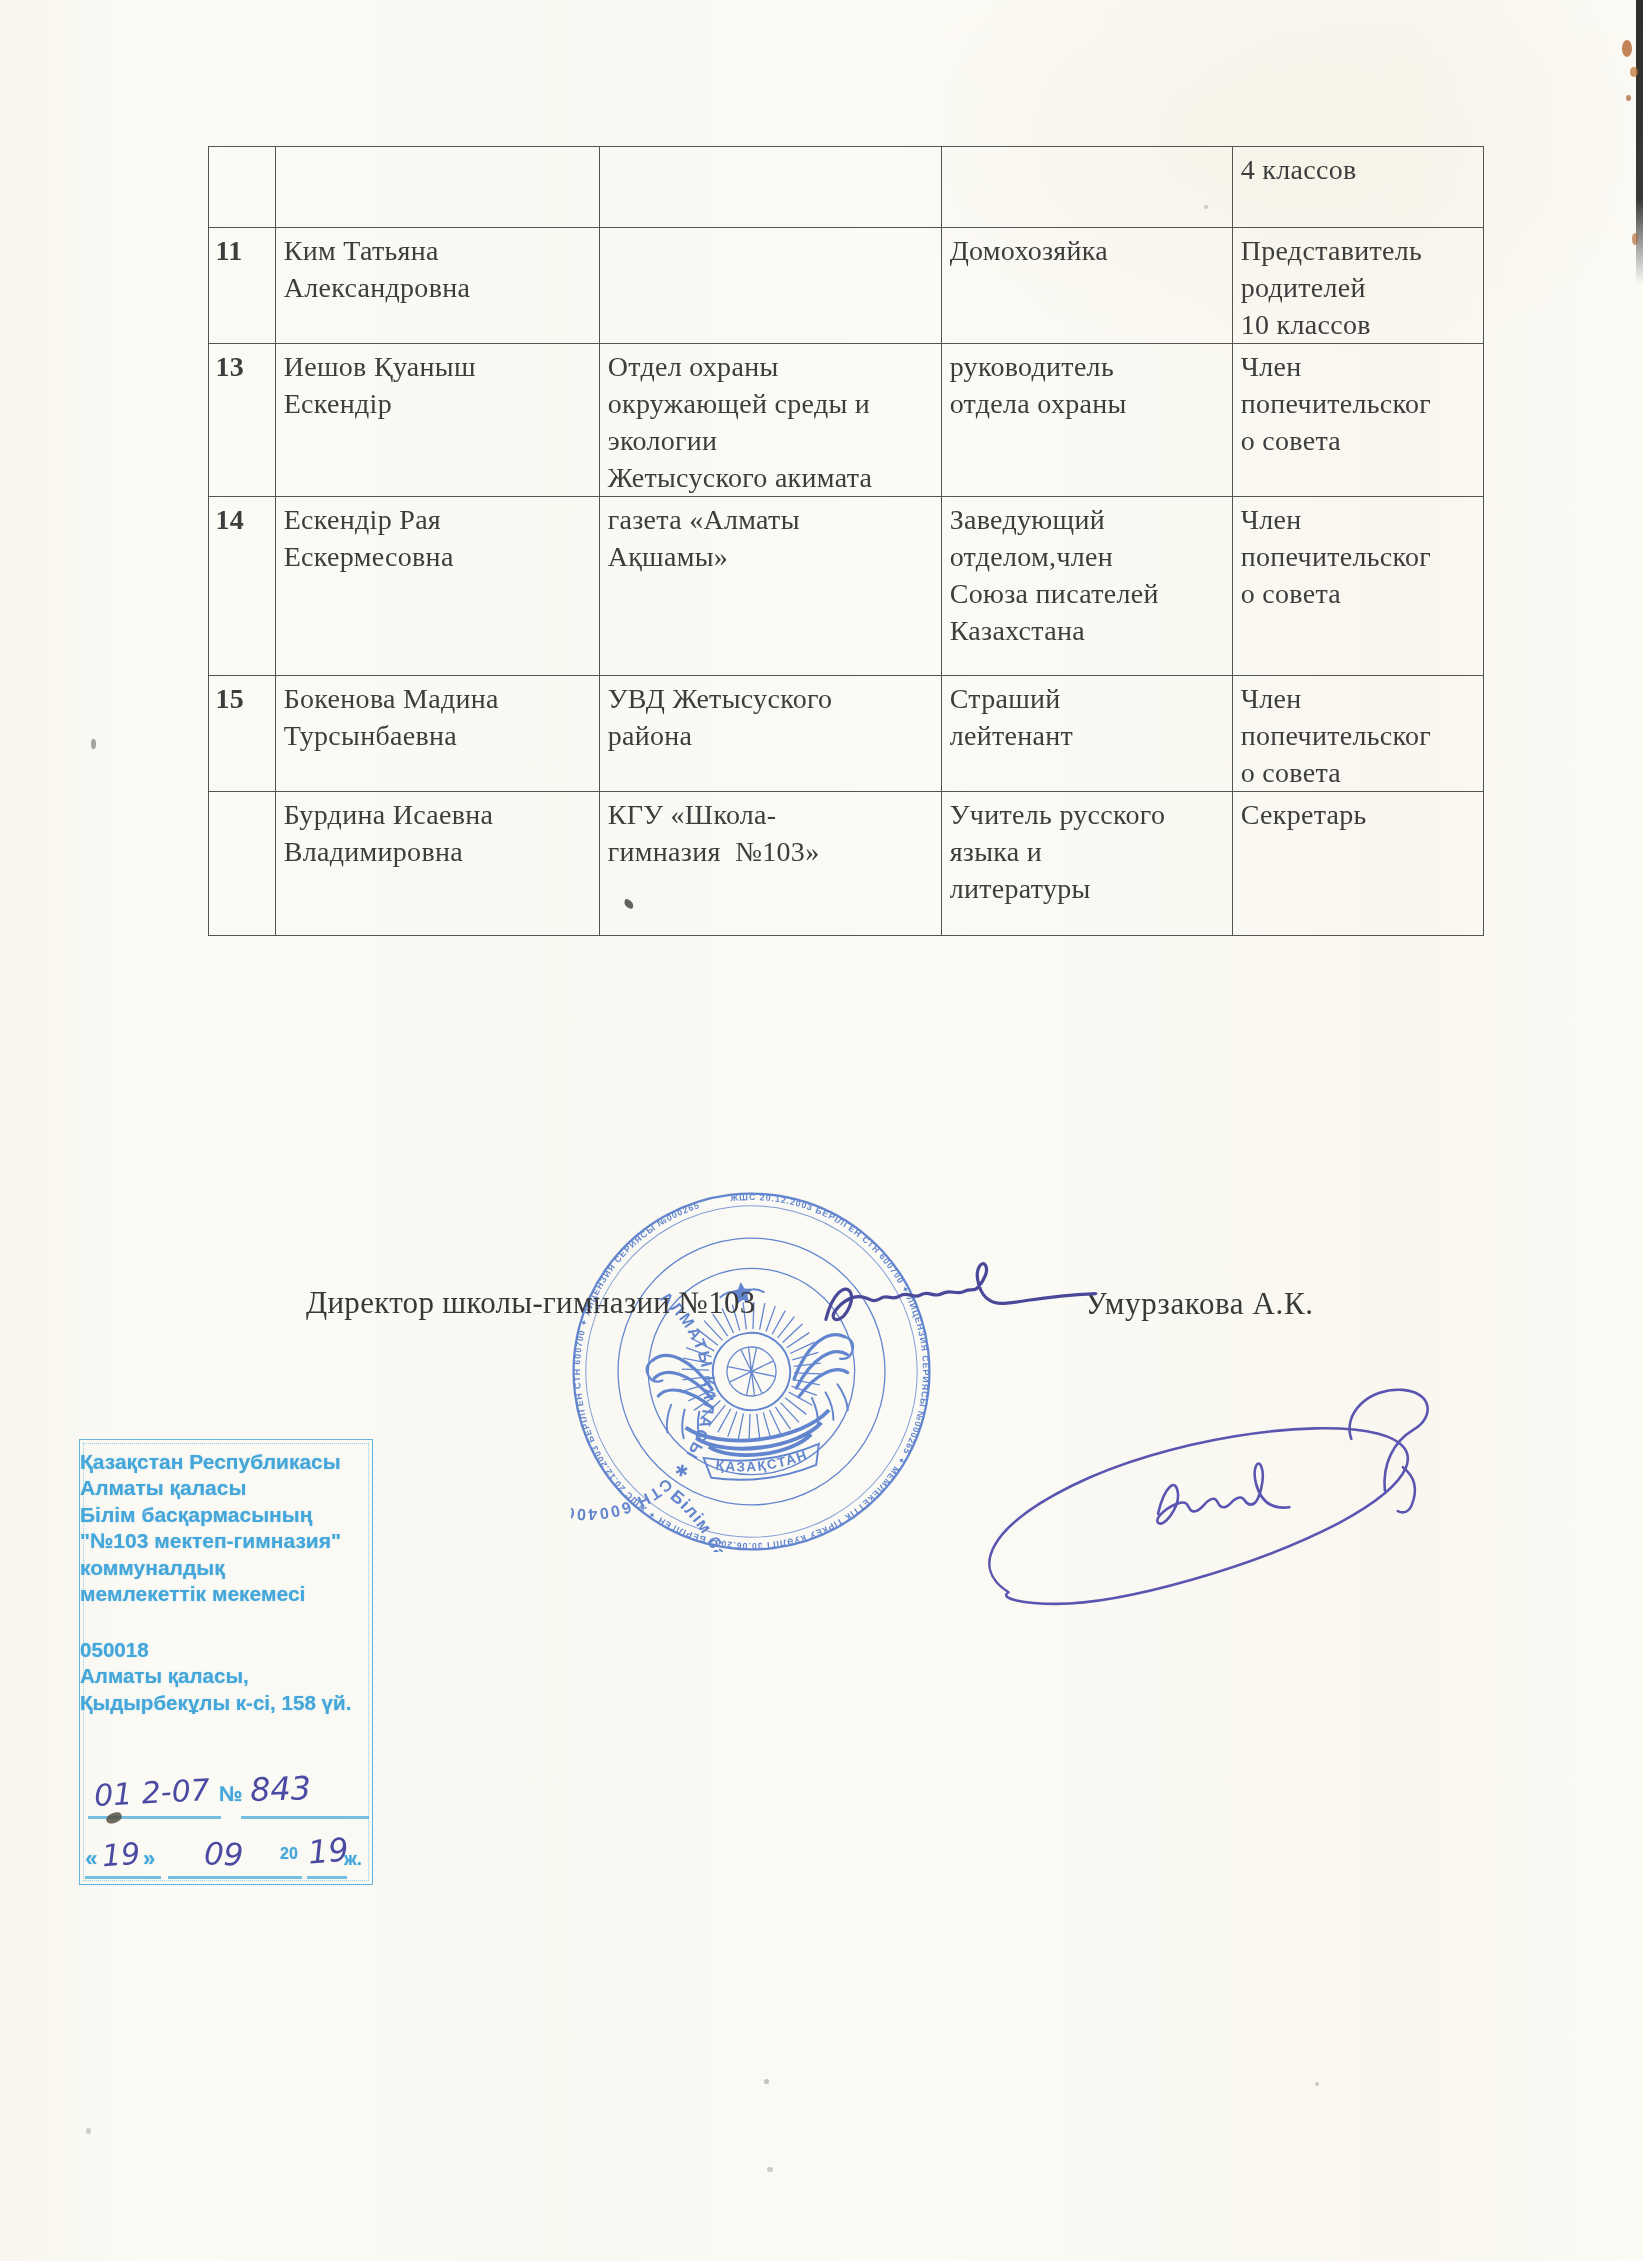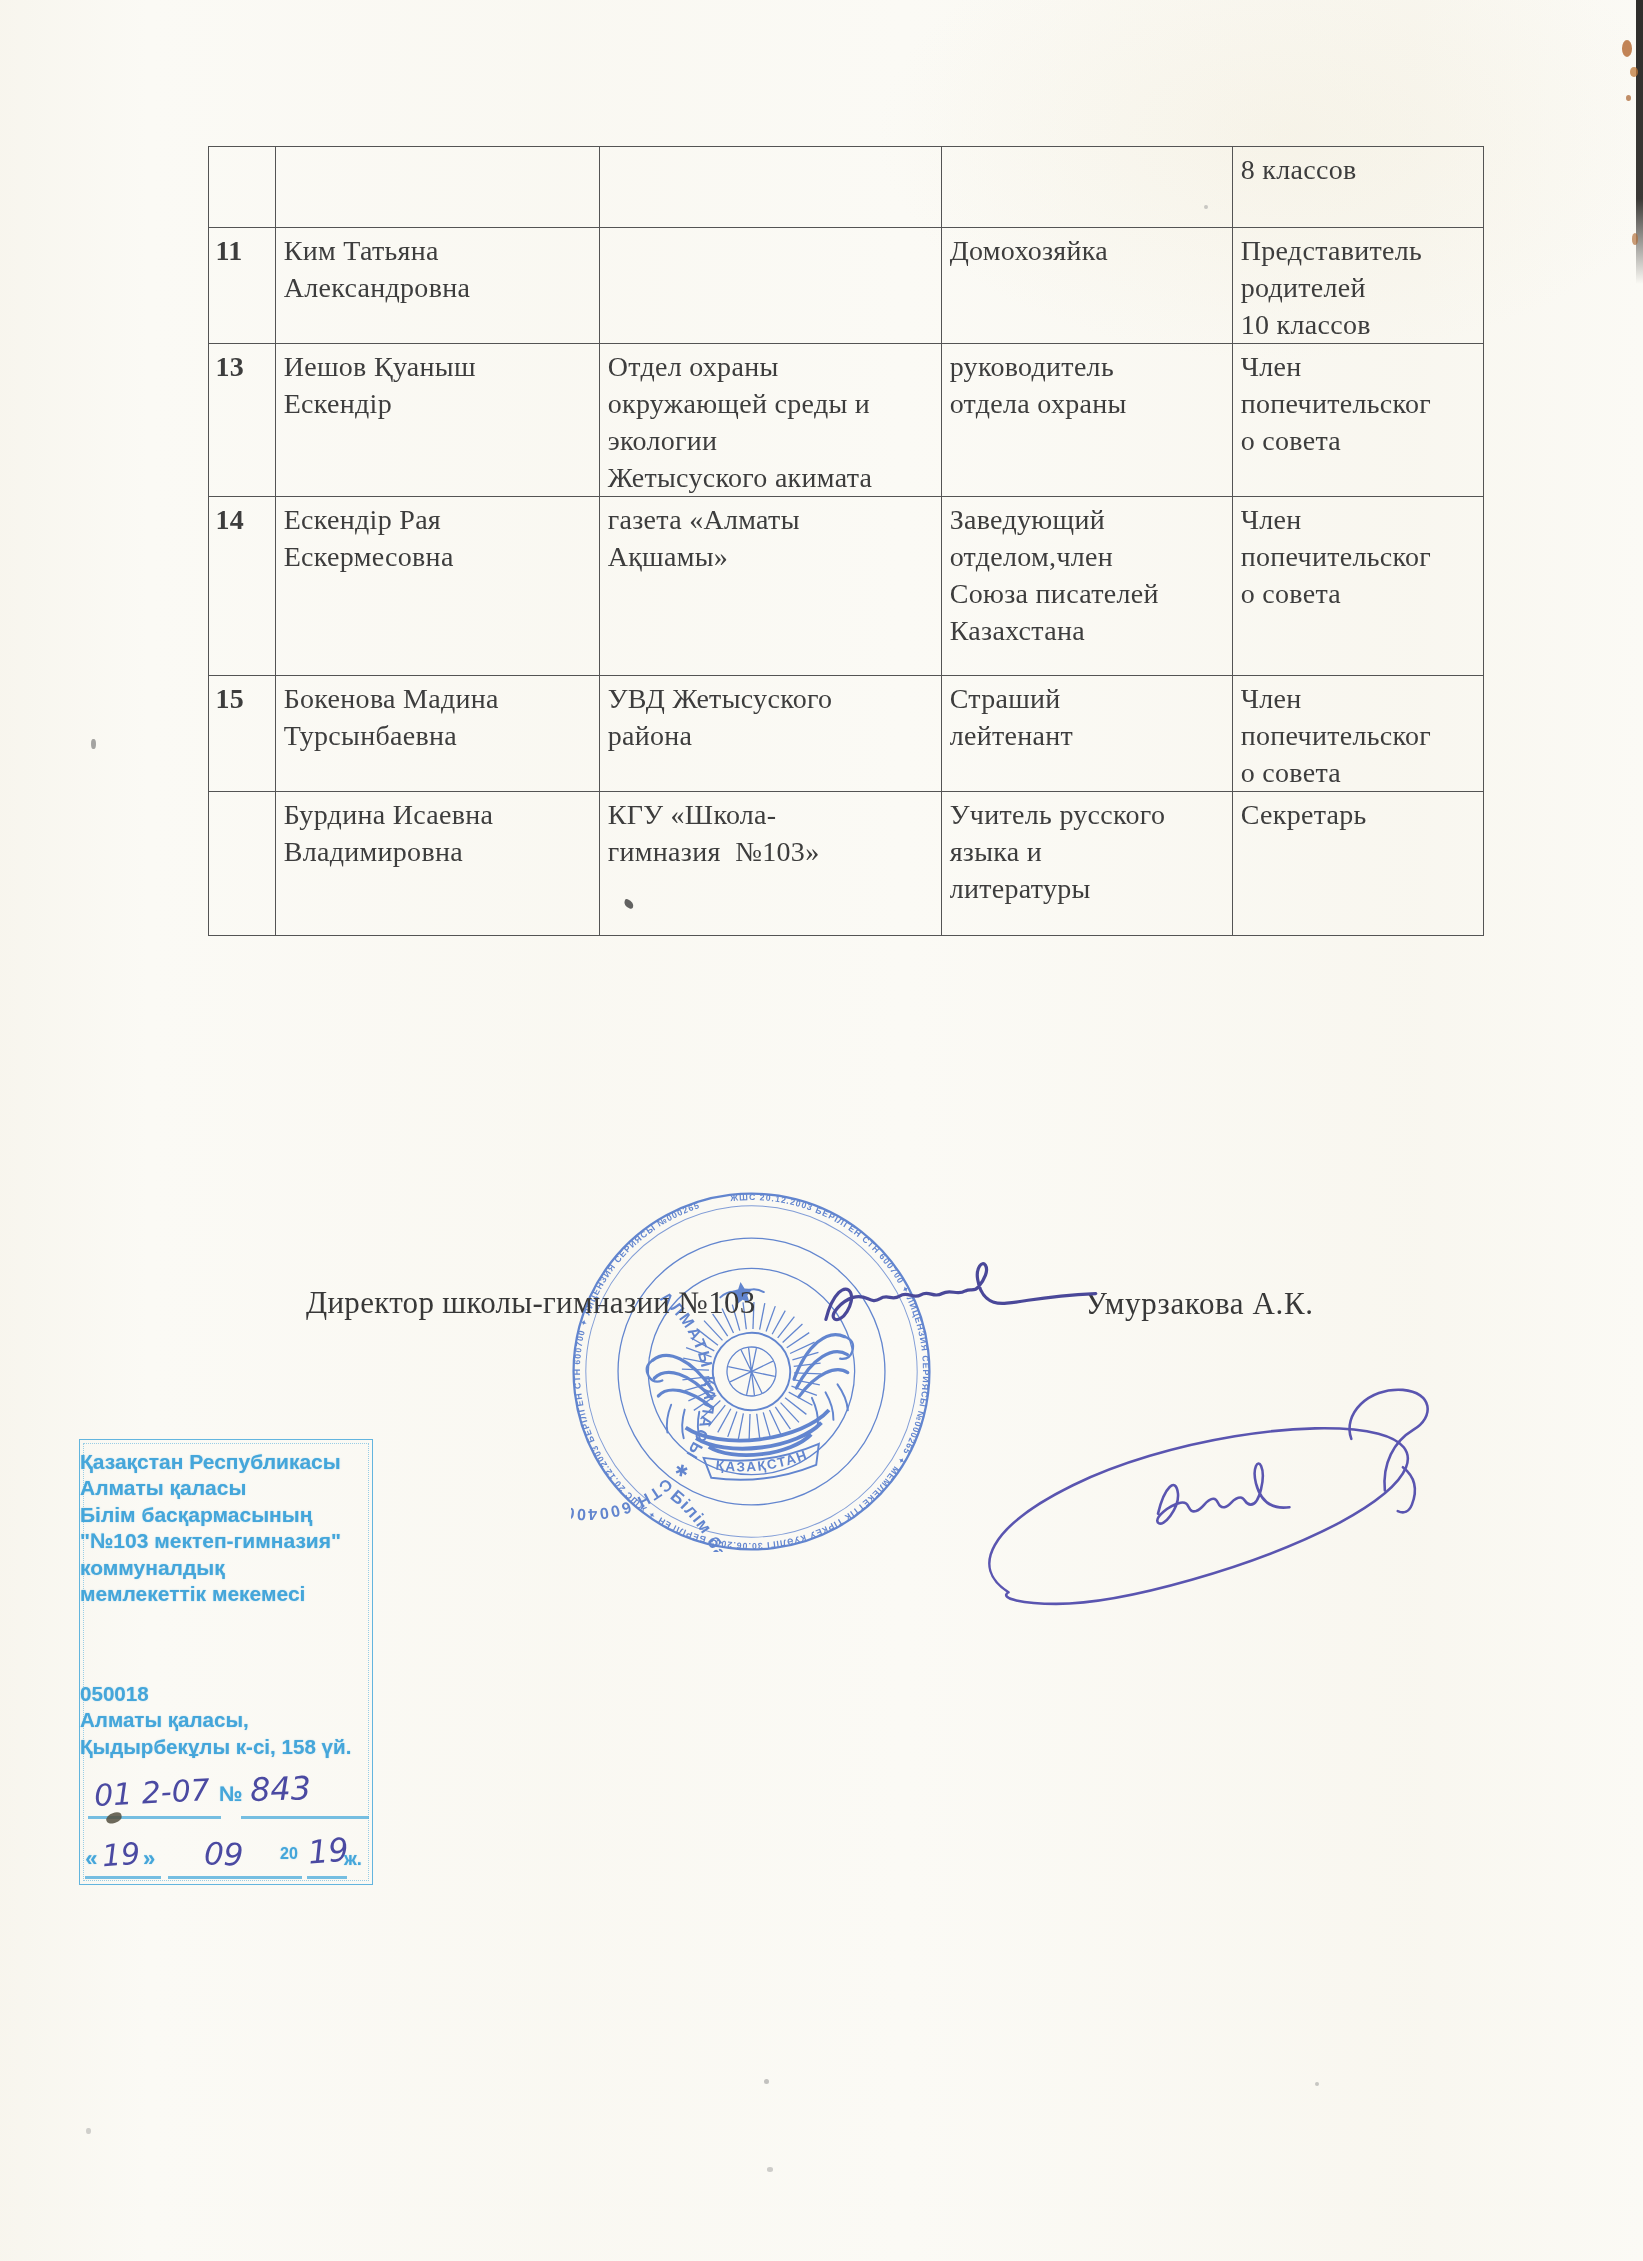--- a/index.html
+++ b/index.html
@@ -59,21 +59,21 @@
     filter:blur(0.3px);
     font-family:"Liberation Sans","DejaVu Sans",sans-serif;
   }
   .rect-stamp::before{ 
     content:""; position:absolute; inset:2.6px;
     border:1.3px dotted rgba(72,169,219,.55);
   }
   .rs-text{ color:#45a6da; font-weight:bold; text-align:left;
     text-shadow:0 0 1.3px rgba(90,180,225,.65); }
   .rs-head{ position:absolute; top:9px; left:0; right:0; font-size:21px; line-height:26.4px; }
-  .rs-addr{ position:absolute; top:197px; left:0; right:0; font-size:20.6px; line-height:26.4px;margin-top:44px; }
+  .rs-addr{ position:absolute; top:197px; left:0; right:0; font-size:20.6px; line-height:26.4px; }
   .rs-line{ position:absolute; height:2.6px; background:rgba(72,169,219,.75); }
   .rs-sym{ position:absolute; color:#45a6da; font-weight:bold; text-shadow:0 0 1.3px rgba(90,180,225,.6); }
   .ink{ position:absolute; color:#4b4aa2; font-family:"DejaVu Sans",sans-serif;
     font-style:italic; font-weight:normal; }
   .ink-blob{ position:absolute; left:26px; top:373px; width:15.5px; height:10.3px;
     background:#54503f; border-radius:60% 40% 55% 45%; opacity:.85; transform:rotate(-15deg); }
 
   
   .edge-right{ position:absolute; right:0; top:0; width:7.7px; height:284px; z-index:6;
     background:linear-gradient(180deg,#2e2d2b 0%,#3a3835 70%,rgba(58,56,53,0) 100%); }
@@ -101,21 +101,21 @@
       <col class="col-org">
       <col class="col-position">
       <col class="col-role">
   </colgroup>
   <tbody>
       <tr class="rh0">
         <td class="cell-num"></td>
         <td class="cell-name"></td>
         <td class="cell-org"></td>
         <td class="cell-position"></td>
-        <td class="cell-role">8 классов</td>
+        <td class="cell-role">4 классов</td>
       </tr>
       <tr class="rh1">
         <td class="cell-num">11</td>
         <td class="cell-name">Ким Татьяна
 Александровна</td>
         <td class="cell-org"></td>
         <td class="cell-position">Домохозяйка</td>
         <td class="cell-role">Представитель
 родителей
 10 классов</td>

